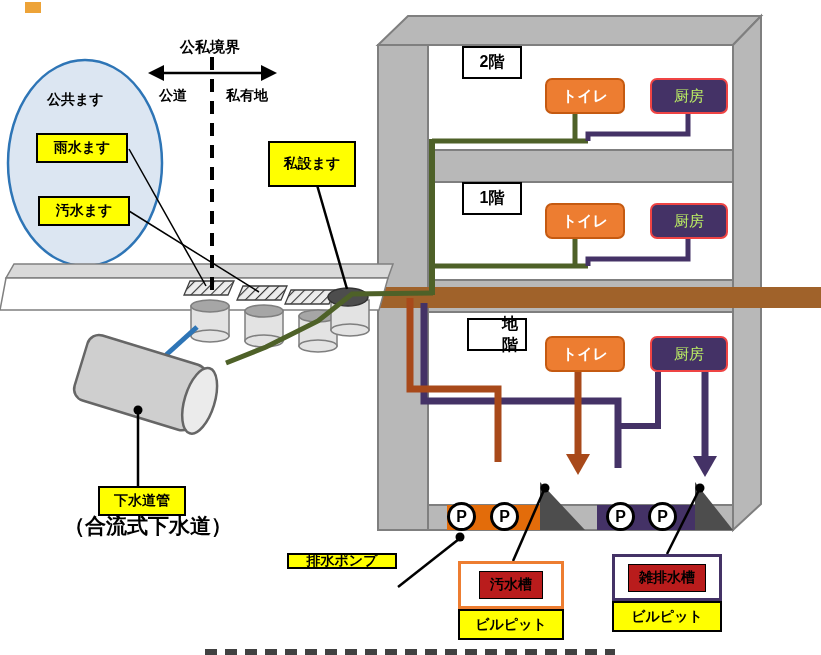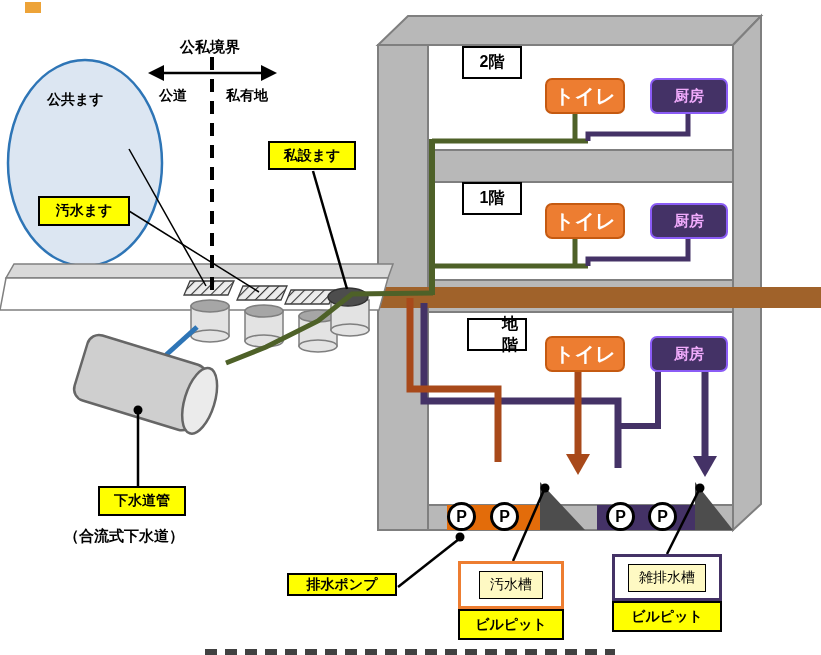--- a/index.html
+++ b/index.html
@@ -4,26 +4,26 @@
 <style>
   html,body{margin:0;padding:0;background:#fff;}
   #stage{position:relative;width:821px;height:655px;background:#fff;overflow:hidden;
          font-family:"Liberation Sans",sans-serif;}
   #stage *{box-sizing:border-box;}
   .layer{position:absolute;left:0;top:0;}
   .abs{position:absolute;display:flex;align-items:center;justify-content:center;text-align:center;}
   .txt{font-weight:bold;color:#000;white-space:nowrap;}
   .ybox{background:#ffff00;border:2px solid #000;font-weight:bold;font-size:14px;color:#000;}
   .fbox{background:#fff;border:2.5px solid #000;font-weight:bold;font-size:16px;color:#000;}
-  .toilet{background:#ed7d31;border:2px solid #c55a11;border-radius:7px;color:#fff;font-weight:bold;font-size:20px;}
-  .kitchen{background:#443266;border:2px solid #8b5cf6;border-radius:7px;color:#f0abfc;font-weight:bold;font-size:15px;}
+  .toilet{background:#ed7d31;border:2px solid #c55a11;border-radius:7px;color:#fff;font-weight:bold;font-size:15px;}
+  .kitchen{background:#443266;border:2px solid #ef4444;border-radius:7px;color:#bef264;font-weight:normal;font-size:15px;}
   .pump{background:#fff;border:3px solid #000;border-radius:50%;font-weight:bold;font-size:16px;color:#000;}
   .tank-outer-orange{background:#fff;border:3px solid #ed7d31;}
   .tank-outer-purple{background:#fff;border:3px solid #443266;justify-content:center;}
-  .tank-inner{background:#fef9c3;border:1.5px solid #000;font-weight:normal;font-size:14px;padding:4px 10px;}
+  .tank-inner{background:#b91c1c;border:1.5px solid #000;font-weight:bold;font-size:14px;padding:4px 10px;}
   .caption-cut{background:repeating-linear-gradient(90deg,#1f1f1f 0 12px,transparent 12px 20px);opacity:.85;}
   .title-bullet{background:#eda338;}
 </style>
 </head>
 <body>
 
 <div id="stage">
 
   <svg class="layer" width="821" height="655" viewBox="0 0 821 655">
     <defs>
@@ -139,43 +139,44 @@
   </svg>
 
   <div class="abs title-bullet" style="left:25px;top:2px;width:16px;height:11px;"></div>
   <div class="abs caption-cut" style="left:205px;top:649px;width:410px;height:6px;"></div>
 
   <div class="abs txt" style="left:180px;top:38px;font-size:15px;">公私境界</div>
   <div class="abs txt" style="left:147px;top:87px;font-size:14px;margin-left:12px;">公道</div>
   <div class="abs txt" style="left:226px;top:87px;font-size:14px;">私有地</div>
 
   <div class="abs txt" style="left:47px;top:91px;font-size:14px;">公共ます</div>
+  <div class="abs ybox" style="left:36px;top:133px;width:92px;height:30px;">雨水ます</div>
   <div class="abs ybox" style="left:38px;top:196px;width:92px;height:30px;">汚水ます</div>
-  <div class="abs ybox" style="left:268px;top:141px;width:88px;height:29px;font-family:Liberation Serif, serif;">私設ます</div>
+  <div class="abs ybox" style="left:268px;top:141px;width:88px;height:46px;font-family:Liberation Serif, serif;">私設ます</div>
 
   <div class="abs ybox" style="left:98px;top:486px;width:88px;height:30px;">下水道管</div>
-  <div class="abs txt" style="left:64px;top:527px;font-size:15px;">（合流式下水道）</div>
+  <div class="abs txt" style="left:64px;top:512px;font-size:21px;">（合流式下水道）</div>
 
   <div class="abs fbox" style="left:462px;top:46px;width:60px;height:33px;">2階</div>
   <div class="abs fbox" style="left:462px;top:182px;width:60px;height:33px;">1階</div>
   <div class="abs fbox" style="left:467px;top:318px;width:60px;height:33px;padding-left:26px;">地階</div>
 
   <div class="abs toilet" style="left:545px;top:78px;width:80px;height:36px;">トイレ</div>
   <div class="abs kitchen" style="left:650px;top:78px;width:78px;height:36px;">厨房</div>
   <div class="abs toilet" style="left:545px;top:203px;width:80px;height:36px;">トイレ</div>
   <div class="abs kitchen" style="left:650px;top:203px;width:78px;height:36px;">厨房</div>
   <div class="abs toilet" style="left:545px;top:336px;width:80px;height:36px;">トイレ</div>
   <div class="abs kitchen" style="left:650px;top:336px;width:78px;height:36px;">厨房</div>
 
   <div class="abs pump" style="left:447px;top:502px;width:29px;height:29px;">P</div>
   <div class="abs pump" style="left:490px;top:502px;width:29px;height:29px;">P</div>
   <div class="abs pump" style="left:606px;top:502px;width:29px;height:29px;">P</div>
   <div class="abs pump" style="left:648px;top:502px;width:29px;height:29px;">P</div>
 
-  <div class="abs ybox" style="left:287px;top:573px;width:110px;height:23px;">排水ポンプ</div>
+  <div class="abs ybox" style="left:287px;top:553px;width:110px;height:16px;">排水ポンプ</div>
 
   <div class="abs tank-outer-orange" style="left:458px;top:561px;width:106px;height:48px;">
     <div class="tank-inner">汚水槽</div>
   </div>
   <div class="abs ybox" style="left:458px;top:609px;width:106px;height:31px;">ビルピット</div>
 
   <div class="abs tank-outer-purple" style="left:612px;top:554px;width:110px;height:47px;">
     <div class="tank-inner">雑排水槽</div>
   </div>
   <div class="abs ybox" style="left:612px;top:601px;width:110px;height:31px;">ビルピット</div>

